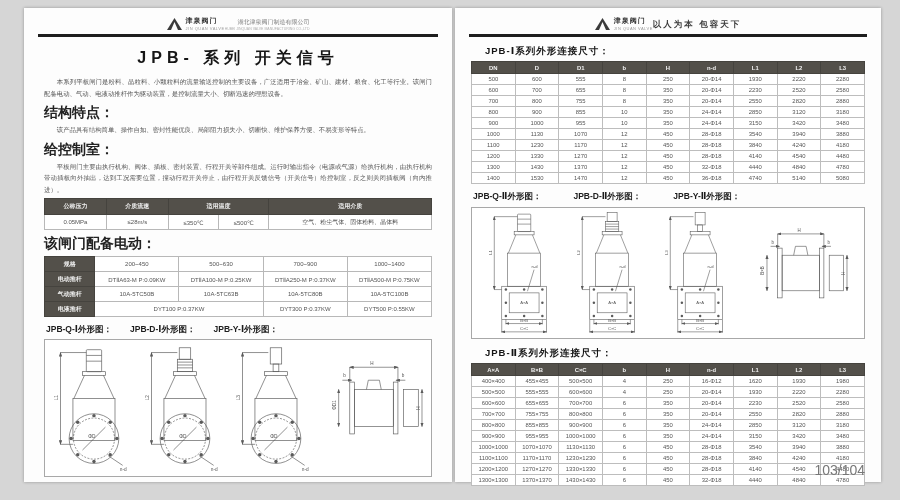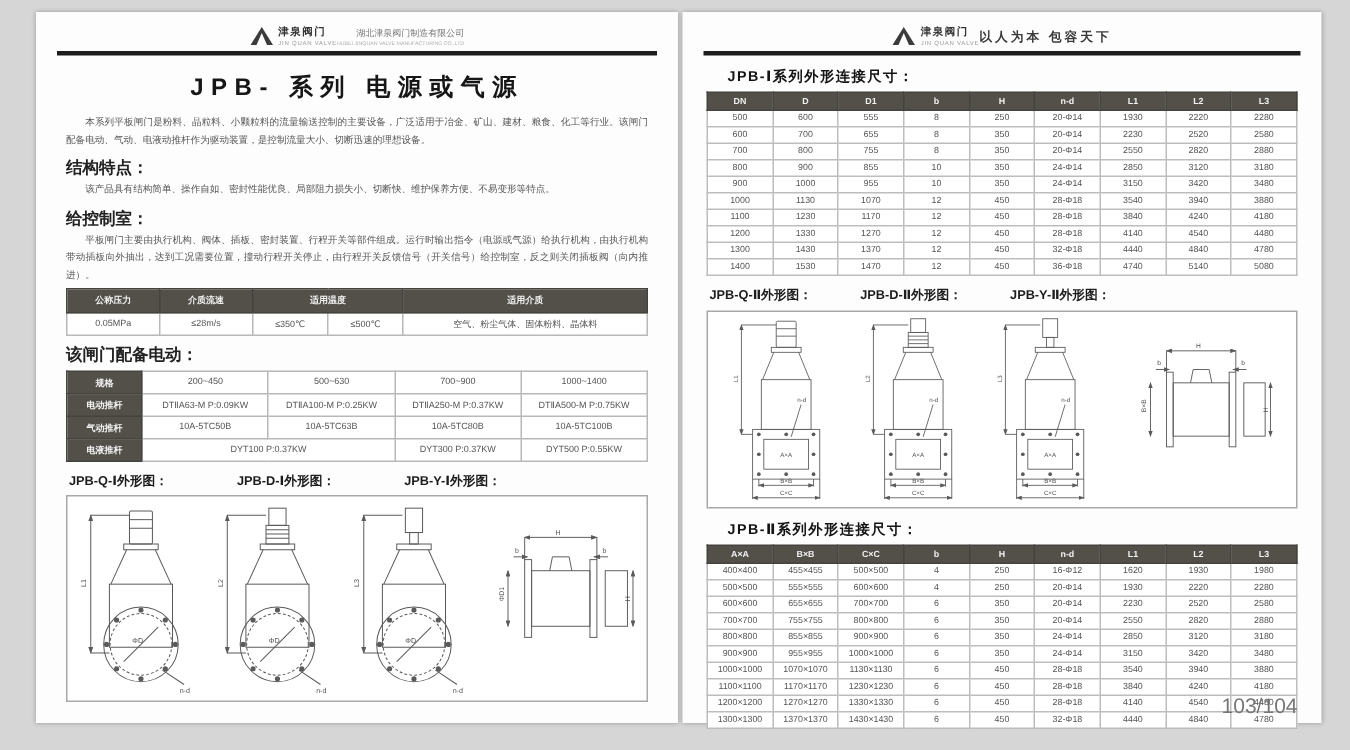--- a/index.html
+++ b/index.html
@@ -16,28 +16,28 @@
   .brand-en { font-size:4px; color:#999; letter-spacing:.5px; }
   .company { text-align:right; }
   .company-cn { font-size:6px; color:#777; }
   .company-en { font-size:3.5px; color:#b0b0b0; }
   .slogan { font-size:8.5px; font-weight:bold; color:#3a3a3a; letter-spacing:2px; }
 
   .title { text-align:center; font-size:16px; font-weight:bold; letter-spacing:5px; color:#161616; margin:11px 0 7px; }
 
   .body-txt { padding:0 20px; font-size:6.4px; color:#555; line-height:1.8; text-align:justify; }
   .indent { text-indent:2em; }
-  .sec-h { padding:0 20px; font-size:11px; font-weight:bold; color:#222; margin:5px 0 2px; }
+  .sec-h { padding:0 20px; font-size:14px; font-weight:bold; color:#222; margin:5px 0 2px; }
 
   table.t { border-collapse:collapse; width:calc(100% - 40px); margin:3px 20px 2px; font-size:6px; color:#555; text-align:center; table-layout:fixed; }
   table.t th { background:#53504a; color:#f1f1f1; font-weight:bold; border:1px solid #45433e; padding:3px 1px; }
   table.t td { border:1px solid #b8b8b8; padding:2.5px 1px; background:#fff; }
   table.drive th { width:13%; padding:2.5px 1px; }
 
-  .dwg-labels { display:flex; padding:0 22px; gap:46px; font-size:8.5px; font-weight:bold; color:#1d1d1d; margin:7px 0 3px;align-items:flex-end; }
+  .dwg-labels { display:flex; padding:0 22px; gap:18px; font-size:8.5px; font-weight:bold; color:#1d1d1d; margin:7px 0 3px;align-items:flex-end; }
   .dwg-box { margin:0 20px; border:1px solid #a8a8a8; height:138px; display:flex; justify-content:space-evenly; align-items:center; padding:3px 2px; background:#fff; }
   svg.dwg { height:130px; stroke:#5a5a5a; stroke-width:.7; fill:none; }
   svg.dwg text { font-size:6px; fill:#555; stroke:none; font-family:inherit; }
   svg.dwg .sm { font-size:5px; }
   svg.dwg .fdot { fill:#5a5a5a; stroke:none; }
 
   .rp-h { padding:0 30px; font-size:9.5px; font-weight:bold; color:#141414; letter-spacing:1px; margin:8px 0 3px; }
   table.t2 { border-collapse:collapse; width:calc(100% - 32px); margin:0 16px; font-size:5.9px; color:#555; text-align:center; table-layout:fixed; }
   table.t2 th { background:#53504a; color:#f1f1f1; font-weight:bold; border:1px solid #45433e; padding:2.5px 1px; }
   table.t2 td { border:1px solid #bdbdbd; padding:2px 1px; background:#fff; }
@@ -74,21 +74,21 @@
           <div class="brand-en">JIN QUAN VALVE</div>
         </div>
       </div>
       <div class="company">
         <div class="company-cn">湖北津泉阀门制造有限公司</div>
         <div class="company-en">HUBEI JINQUAN VALVE MANUFACTURING CO.,LTD</div>
       </div>
     </div>
     <div class="hdr-rule"></div>
 
-    <div class="title">JPB- 系列 电源或气源</div>
+    <div class="title">JPB- 系列 开关信号</div>
 
     <p class="body-txt indent">本系列平板闸门是粉料、晶粒料、小颗粒料的流量输送控制的主要设备，广泛适用于冶金、矿山、建材、粮食、化工等行业。该闸门配备电动、气动、电液动推杆作为驱动装置，是控制流量大小、切断迅速的理想设备。</p>
 
     <div class="sec-h">结构特点：</div>
     <p class="body-txt indent">该产品具有结构简单、操作自如、密封性能优良、局部阻力损失小、切断快、维护保养方便、不易变形等特点。</p>
 
     <div class="sec-h">给控制室：</div>
     <p class="body-txt indent">平板闸门主要由执行机构、阀体、插板、密封装置、行程开关等部件组成。运行时输出指令（电源或气源）给执行机构，由执行机构带动插板向外抽出，达到工况需要位置，撞动行程开关停止，由行程开关反馈信号（开关信号）给控制室，反之则关闭插板阀（向内推进）。</p>
 
     <table class="t">

